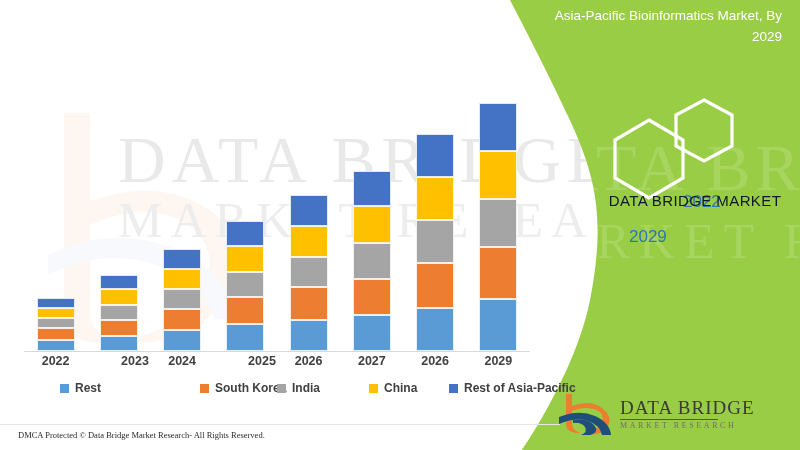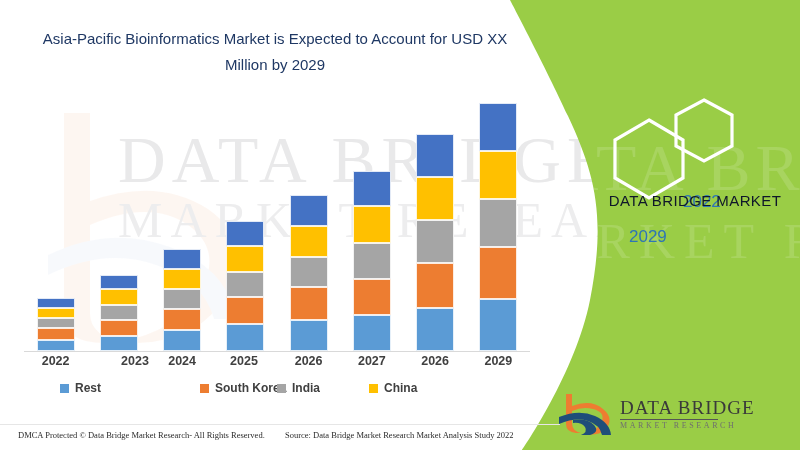--- a/index.html
+++ b/index.html
@@ -104,35 +104,35 @@
         <clipPath id="gp">
           <path d="M0,0 L290,0 L290,450 L12,450 C12,450 66,372 80,300 C96,218 86,176 58,116 C36,68 0,0 0,0 Z"></path>
         </clipPath>
       </defs>
     <g clip-path="url(#gp)">
       <text x="-12" y="190" font-family="Liberation Serif, serif" font-size="66" letter-spacing="5" fill="#ffffff" fill-opacity="0.14">DATA BRIDGE</text>
       <text x="-12" y="258" font-family="Liberation Serif, serif" font-size="50" letter-spacing="9" fill="#ffffff" fill-opacity="0.14">MARKET RESEARCH</text>
     </g>
   </svg>
 
+  <div class="panel-title">Asia-Pacific Bioinformatics Market, By 2029</div>
 
   <div class="hexwrap">
     <svg viewBox="0 0 150 120" width="150" height="120">
       <polygon points="97,8 125,23 125,54 97,69 69,54 69,23" fill="none" stroke="#ffffff" stroke-width="3.2"></polygon>
       <polygon points="42,28 76,48 76,86 42,106 8,86 8,48" fill="none" stroke="#ffffff" stroke-width="3.2"></polygon>
     </svg>
     <div class="hex-label h2029">2029</div>
     <div class="hex-label h2022">2022</div>
   </div>
 
   <div class="dbmr">
     <div>DATA BRIDGE MARKET</div>
   </div>
 
-  <div class="headline">Asia-Pacific Bioinformatics Market is Expected to Account for USD XX Million by 2029</div>
 
   <div class="chart">
     <div class="plot" id="plot">
       <div class="axis"></div>
     <div class="bar" style="left: 12.625px;">
           <div class="seg" style="height: 9.72458px; background: rgb(68, 114, 196);"></div>
           <div class="seg" style="height: 9.72458px; background: rgb(255, 192, 0);"></div>
           <div class="seg" style="height: 10.8051px; background: rgb(165, 165, 165);"></div>
           <div class="seg" style="height: 11.8856px; background: rgb(237, 125, 49);"></div>
           <div class="seg" style="height: 10.8051px; background: rgb(91, 155, 213);"></div>
@@ -185,21 +185,21 @@
           <div class="seg" style="height: 48.6229px; background: rgb(165, 165, 165);"></div>
           <div class="seg" style="height: 51.8644px; background: rgb(237, 125, 49);"></div>
           <div class="seg" style="height: 51.8644px; background: rgb(91, 155, 213);"></div>
         </div>
       </div>
   </div>
   <div class="xlabels" id="xlabels">
       <div class="xlab" style="left: 1.625px;">2022</div>
       <div class="xlab" style="left: 64.875px; text-align: right;">2023</div>
       <div class="xlab" style="left: 128.125px;">2024</div>
-      <div class="xlab" style="left: 190px;">2025</div>
+      <div class="xlab" style="left: 208px;">2025</div>
       <div class="xlab" style="left: 254.625px;">2026</div>
       <div class="xlab" style="left: 317.875px;">2027</div>
       <div class="xlab" style="left: 381.125px;">2026</div>
       <div class="xlab" style="left: 444.375px;">2029</div>
     </div>
 
   <div class="legend" id="legend">
       <div class="lg-item" style="left: 36px;">
         <span class="lg-sw" style="background: rgb(91, 155, 213);"></span>
         <span class="lg-tx">Rest</span>
@@ -208,32 +208,35 @@
         <span class="lg-sw" style="background: rgb(237, 125, 49);"></span>
         <span class="lg-tx">South Korea</span>
       </div>
       <div class="lg-item" style="left: 253px;">
         <span class="lg-sw" style="background: rgb(165, 165, 165);"></span>
         <span class="lg-tx">India</span>
       </div>
       <div class="lg-item" style="left: 345px;">
         <span class="lg-sw" style="background: rgb(255, 192, 0);"></span>
         <span class="lg-tx">China</span>
+      </div>
+      <div class="lg-item" style="left: 425px;">
+        <span class="lg-sw" style="background: rgb(68, 114, 196);"></span>
+        <span class="lg-tx">Rest of Asia-Pacific</span>
       </div>
     </div>
 
   <svg class="logo" viewBox="0 0 60 46">
     <path d="M9 2 L9 32 Q9 40 19 41 L24 41 Q15 39 15 31 L15 2 Z" fill="#ED7D31"></path>
     <path d="M15 14 Q34 7 46 17 Q58 27 48 38 Q41 44 27 42 Q42 38 45 29 Q48 20 36 17 Q26 14 15 19 Z" fill="#ED7D31"></path>
     <path d="M2 25 Q22 17 38 24 Q53 31 54 43 L45 43 Q43 33 31 29 Q19 25 2 32 Z" fill="#1F4E79"></path>
     <path d="M16 28 Q30 26 37 33 Q43 40 33 43 L24 43 Q31 40 28 35 Q24 30 16 31 Z" fill="#1F4E79"></path>
   </svg>
   <div class="logo-txt">
     <div class="l1">DATA BRIDGE</div>
     <div class="l2">MARKET  RESEARCH</div>
   </div>
   <div class="logo-rule"></div>
 
   <div class="footer-rule"></div>
   <div class="foot dmca">DMCA Protected © Data Bridge Market Research- All Rights Reserved.</div>
-  <div class="foot src">Source: Data Bridge Market Research Market Analysis Study 2022</div>
 
 </div>
 
 </body></html>

